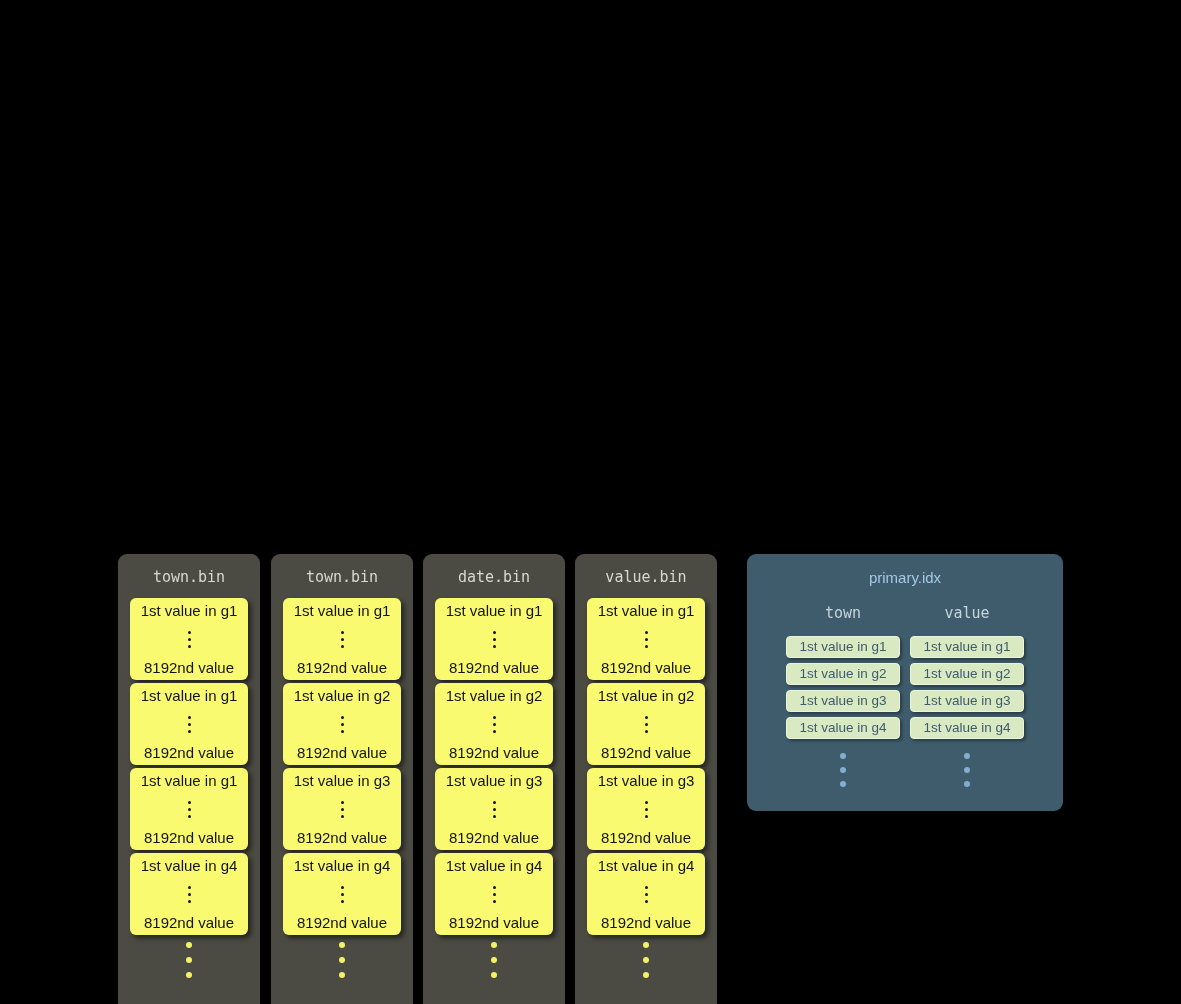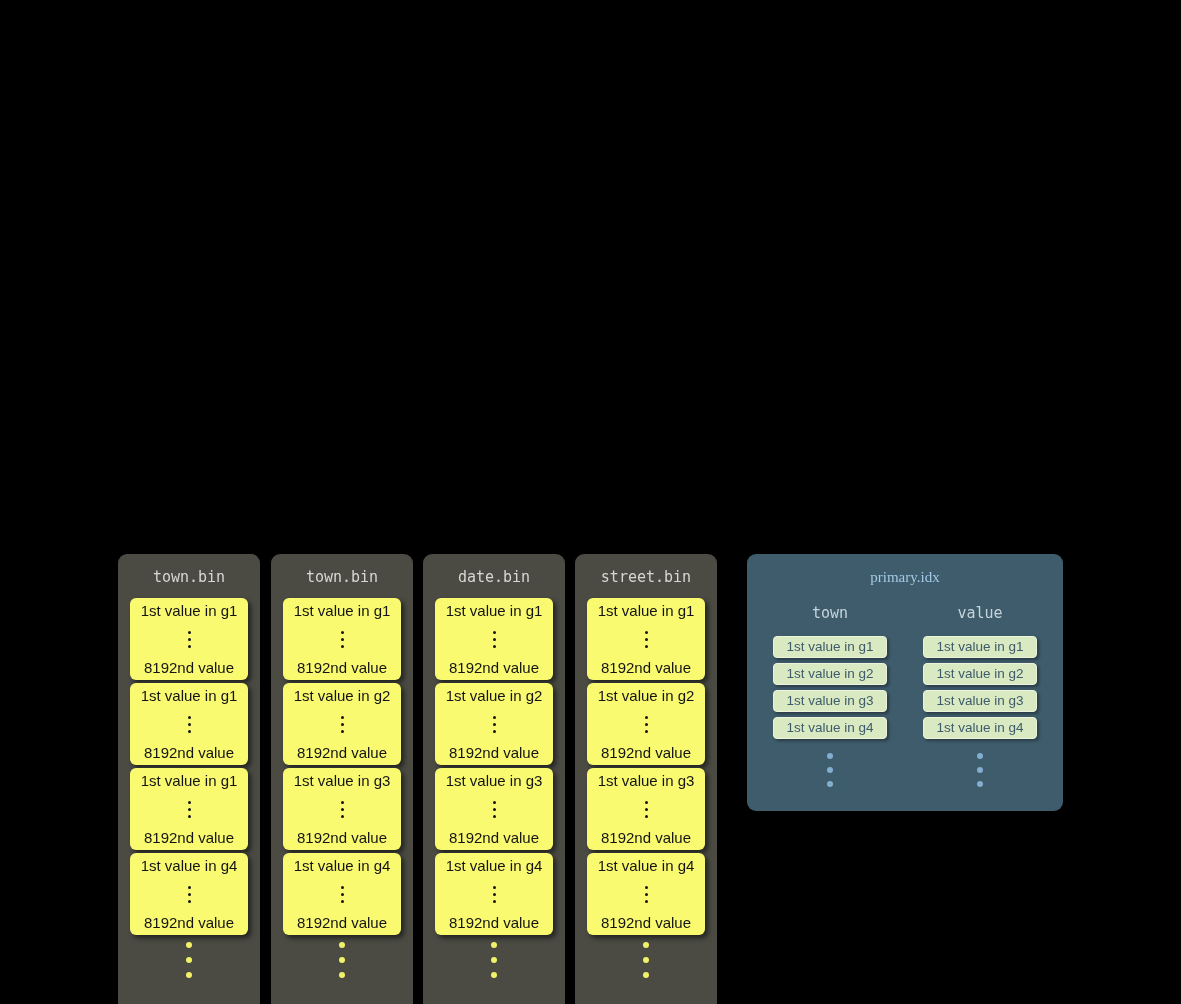--- a/index.html
+++ b/index.html
@@ -83,29 +83,29 @@
     left: 747px;
     top: 554px;
     width: 316px;
     height: 257px;
     background: #3e5c6b;
     border-radius: 9px;
     box-sizing: border-box;
   }
   .idx-title {
     text-align: center;
-    font-family: Liberation Serif, serif;
+    font-family: Liberation Sans, sans-serif;
     font-size: 15px;
     color: #a3c9e6;
     padding: 15px 0 18px;
   }
   .idx-cols {
     display: flex;
     justify-content: space-between;
-    padding: 0 26px;
+    padding: 0 39px;
     align-items: center;
   }
   .idx-col {
     display: flex;
     flex-direction: column;
     align-items: center;
   }
   .idx-col-header {
     font-family: "DejaVu Sans Mono", monospace;
     font-size: 15px;
@@ -268,21 +268,21 @@
     <div class="granule-text">8192nd value</div>
   </div>
   <div class="more-dots">
       <span></span>
       <span></span>
       <span></span>
     </div>
 </div>
 
 <div class="bin-column" style="left:575px">
-  <div class="bin-title">street.bin</div>
+  <div class="bin-title">value.bin</div>
   <div class="granule-block">
     <div class="granule-text">1st value in g1</div>
     <div class="vdots">
         <span></span>
         <span></span>
         <span></span>
       </div>
     <div class="granule-text">8192nd value</div>
   </div>
   <div class="granule-block">

